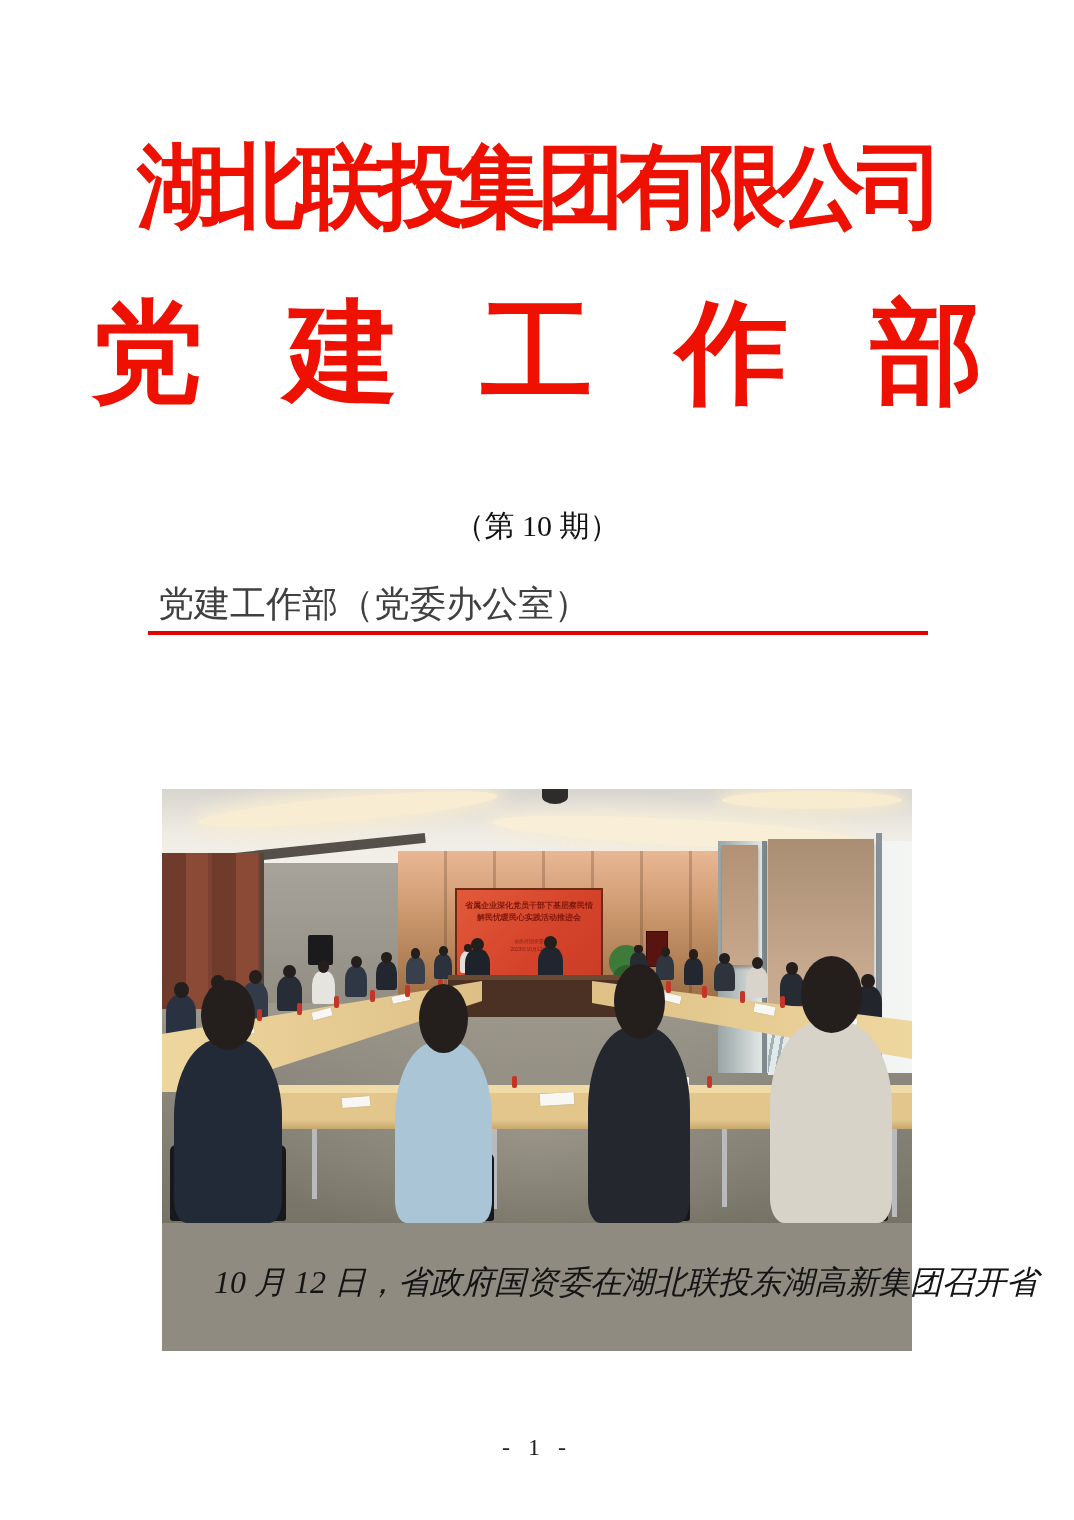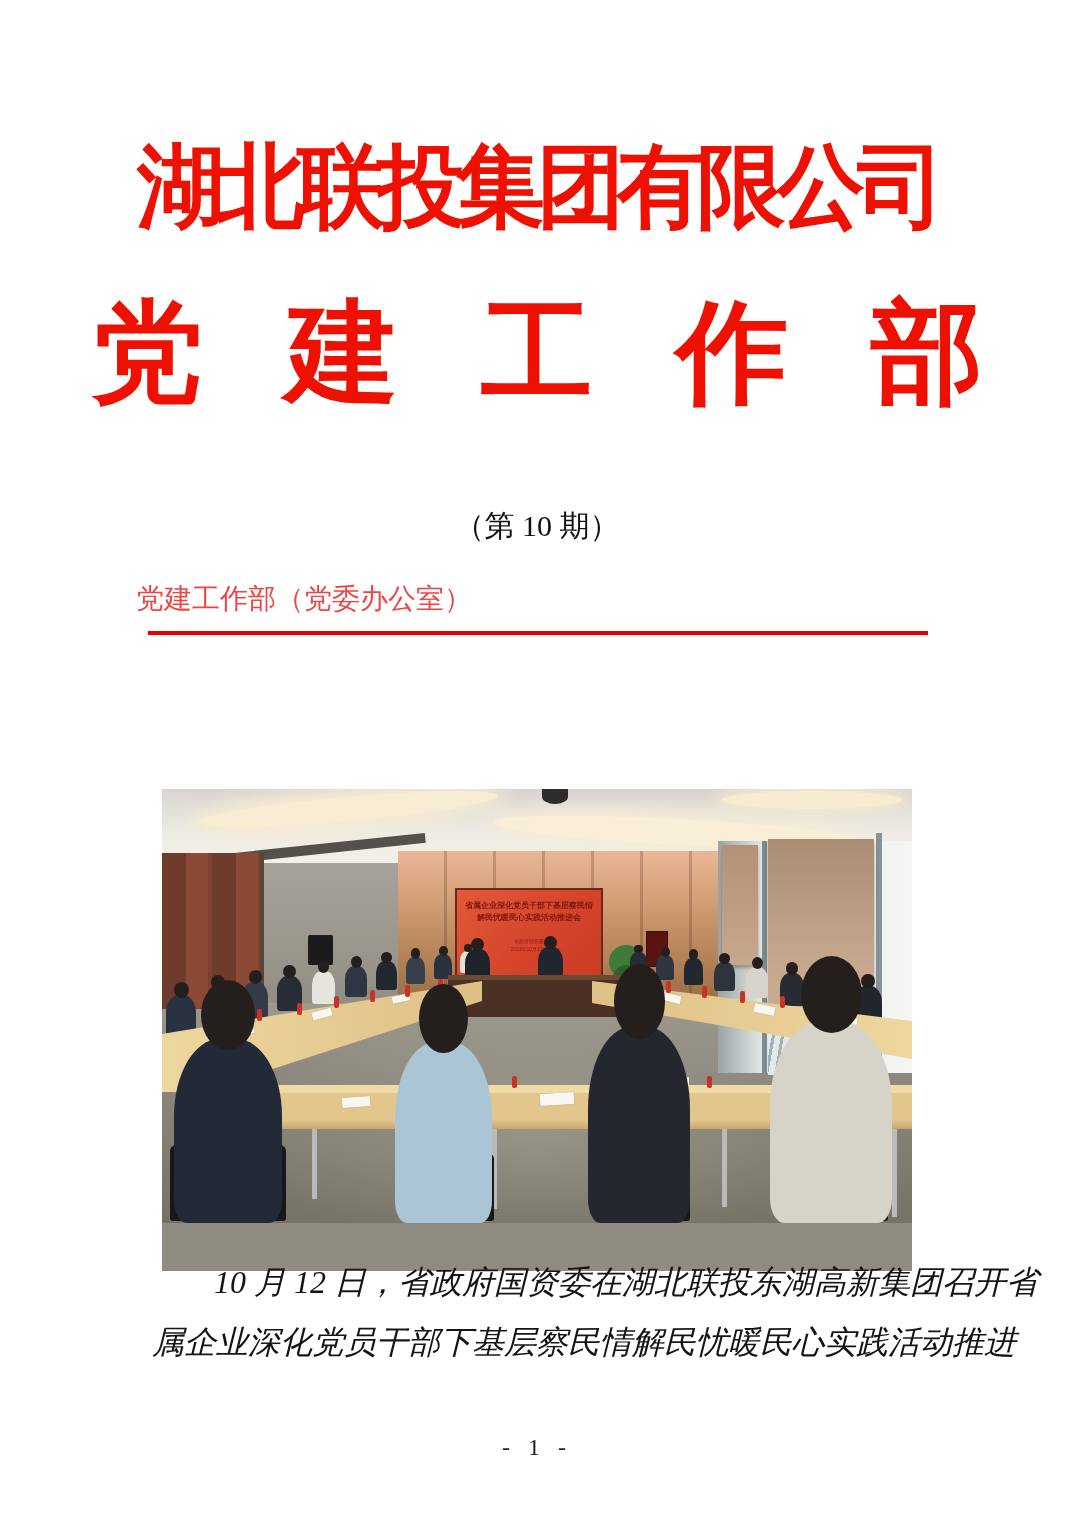--- a/index.html
+++ b/index.html
@@ -22,37 +22,37 @@
     position:absolute; top:292px; left:0; width:100%;
     text-align:center; font-size:112px; font-weight:700;
     color:#ee1000; letter-spacing:83px; padding-left:83px;
     line-height:1.1; white-space:nowrap;
   }
   .issue-line {
     position:absolute; top:506px; left:0; width:100%;
     text-align:center; font-size:30px; color:#111;
   }
   .info-row {
-    position:absolute; top:580px; left:136px; width:776px;
+    position:absolute; top:580px; left:158px; width:776px;
     display:flex; justify-content:space-between;
-    font-size:28px; color:#ef4444;
+    font-size:36px; color:#404040;
   }
   .red-rule {
     position:absolute; top:631px; left:148px; width:780px; height:4px;
     background:#e60000;
   }
   
   .headline {
     position:absolute; top:662px; left:90px; width:894px;
     text-align:center; font-family:"Liberation Sans","DejaVu Sans",sans-serif;
     font-weight:700; font-size:34px; line-height:54px; color:#0d0d0d;
   }
   
   .photo {
-    position:absolute; top:789px; left:162px; width:750px; height:482px;
+    position:absolute; top:789px; left:162px; width:750px; height:562px;
     overflow:hidden; background:#8f8b80;
   }
   .abs { position:absolute; }
   
   .ph-ceiling { left:0; top:0; width:750px; height:82px;
     background:linear-gradient(180deg,#d8d5cf 0%,#efece5 55%,#f4f1ea 100%); }
   .ph-cove1 { left:36px; top:8px; width:300px; height:24px; border-radius:50%;
     background:#f8edd2; box-shadow:0 0 18px 8px #f6ecd2; transform:rotate(-5deg); }
   .ph-cove2 { left:330px; top:30px; width:370px; height:26px; border-radius:50%;
     background:#f9efd8; box-shadow:0 0 16px 7px #f5ecd6; transform:rotate(3deg); }
@@ -256,18 +256,17 @@
     <div class="chair" style="left:240px;top:364px;width:92px;height:68px"></div>
     <div class="pp" style="left:233px;top:253px;width:97px;height:181px;background:#aac6d6"></div>
     <div class="chair" style="left:432px;top:360px;width:96px;height:72px"></div>
     <div class="pp" style="left:426px;top:238px;width:102px;height:196px;background:#24272d"></div>
     <div class="chair" style="left:618px;top:354px;width:108px;height:78px"></div>
     <div class="pp" style="left:608px;top:232px;width:122px;height:202px;background:#d8d3c8"></div>
   </figure>
 
   <div class="body-text">
     <div class="body-line indent">10 月 12 日，省政府国资委在湖北联投东湖高新集团召开省</div>
-    <div class="body-line">属企业深化党员干部下基层察民情解民忧暖民心实践活动推进</div>
   </div>
 
   <div class="page-number">- 1 -</div>
 
 </div>
 
 </body></html>

